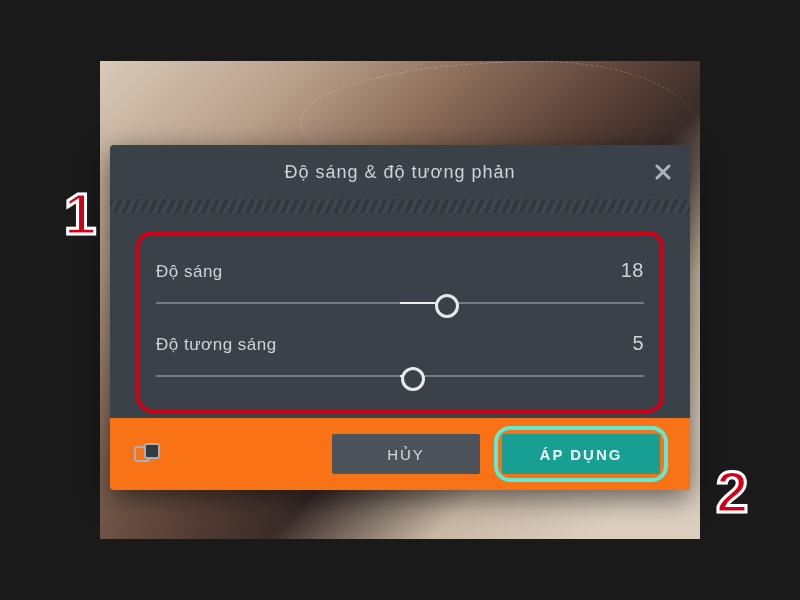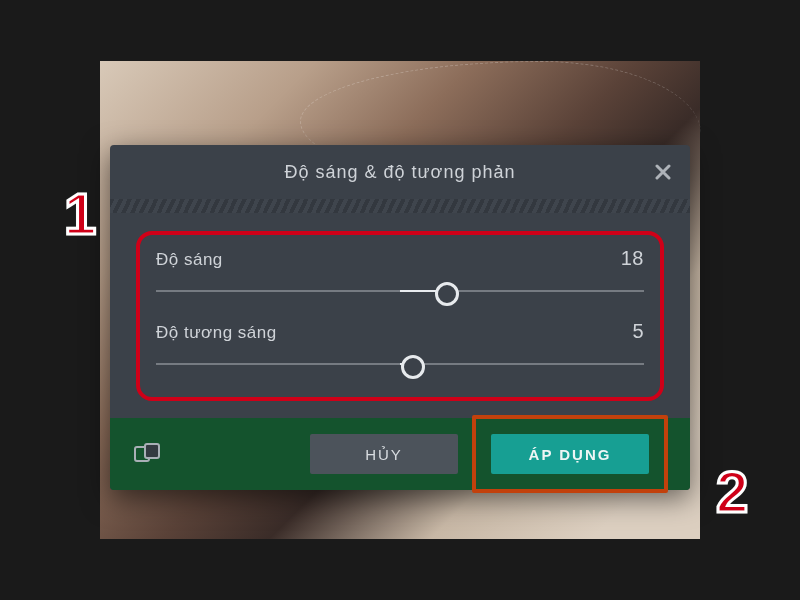--- a/index.html
+++ b/index.html
@@ -13,34 +13,34 @@
     border-radius:60% 40% 50% 50%/50% 60% 40% 50%;opacity:.35}
   
   .dialog{position:absolute;left:110px;top:145px;width:580px;height:345px;background:#3b4149;border-radius:4px;
     box-shadow:0 8px 28px rgba(0,0,0,.55)}
   .dlg-header{height:54px;display:flex;align-items:center;justify-content:center;position:relative}
   .dlg-title{color:#cfd3d8;font-size:18px;letter-spacing:1px}
   .dlg-close{position:absolute;right:14px;top:14px;width:26px;height:26px;display:flex;align-items:center;justify-content:center;
     color:#aeb3b9;cursor:pointer;font-size:22px;font-weight:700}
   .dlg-sep{height:14px;background:repeating-linear-gradient(115deg,#33383f 0 4px,#3f454d 4px 8px)}
   .dlg-body{position:relative;padding:18px 26px 0 26px}
-  .sliders-box{position:relative;border:4px solid #cf0018;border-radius:16px;padding:12px 16px 18px 16px}
+  .sliders-box{position:relative;border:4px solid #cf0018;border-radius:16px;padding:24px 16px 18px 16px}
   .row{display:flex;justify-content:space-between;align-items:baseline;color:#cfd3d8;font-size:17px;letter-spacing:.5px}
   .val{font-size:20px}
   .track{position:relative;height:30px;margin-top:6px}
   .rail{position:absolute;left:0;right:0;top:14px;height:2px;background:#767b82}
   .fill{position:absolute;left:0;top:14px;height:2px;background:#e9ecef}
   .thumb{position:absolute;top:6px;width:18px;height:18px;border:3px solid #e7eaed;border-radius:50%;background:#3b4149;z-index:2}
   .spacer{height:14px}
-  .dlg-foot{position:absolute;left:0;right:0;bottom:0;height:72px;display:flex;align-items:center;padding:0 22px;gap:14px;background:#14532d;border-bottom-left-radius:4px;border-bottom-right-radius:4px}
+  .dlg-foot{position:absolute;left:0;right:0;bottom:0;height:72px;display:flex;align-items:center;padding:0 22px;gap:14px;background:#f97316;border-bottom-left-radius:4px;border-bottom-right-radius:4px}
   .compare{width:30px;height:30px;display:flex;align-items:center;justify-content:center;color:#a9afb6}
   .foot-spacer{flex:1}
   .btn{height:40px;display:flex;align-items:center;justify-content:center;border-radius:2px;letter-spacing:2px;font-size:15px;cursor:pointer}
   .btn-cancel{width:148px;background:#4c535b;color:#d9dde1}
-  .apply-wrap{border:4px solid #c2410c;border-radius:2px;padding:15px}
+  .apply-wrap{border:4px solid #5eead4;border-radius:16px;padding:4px}
   .btn-apply{width:158px;background:#179f93;color:#eef6f5;font-weight:600}
   
   .anno{position:absolute;font-size:58px;font-weight:900;color:#cf0018;
     -webkit-text-stroke:3px #fff;text-shadow:0 0 2px #fff;font-family:Arial Black,Arial,sans-serif}
   .anno1{left:64px;top:180px}
   .anno2{left:716px;top:458px}
 </style>
 </head>
 <body>
 

